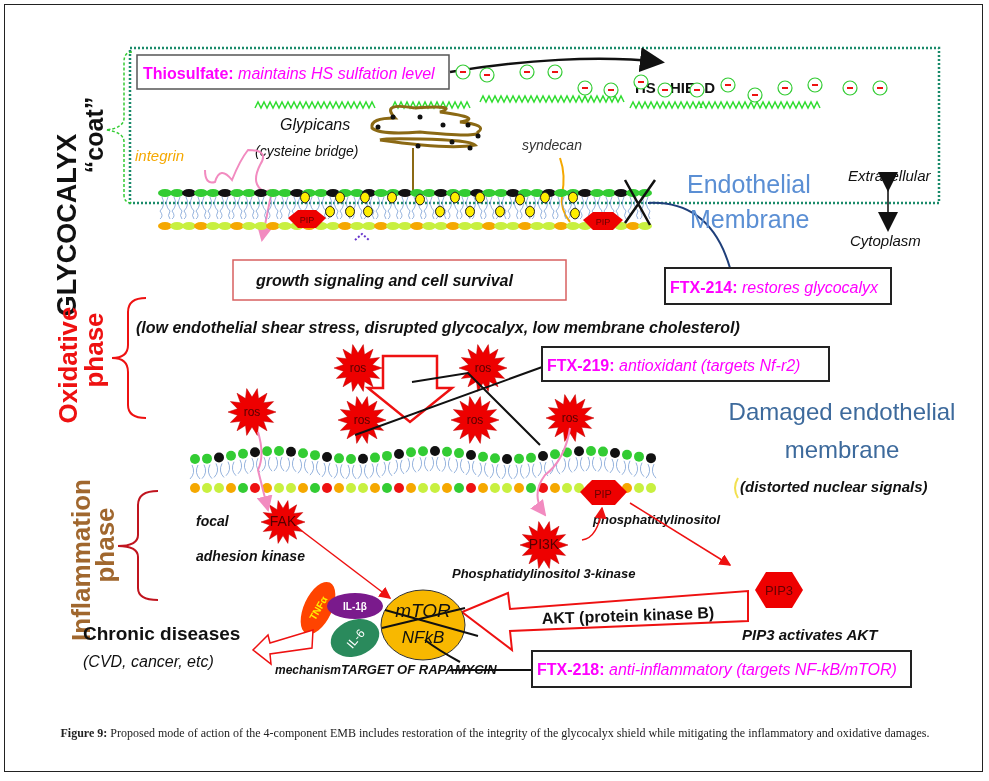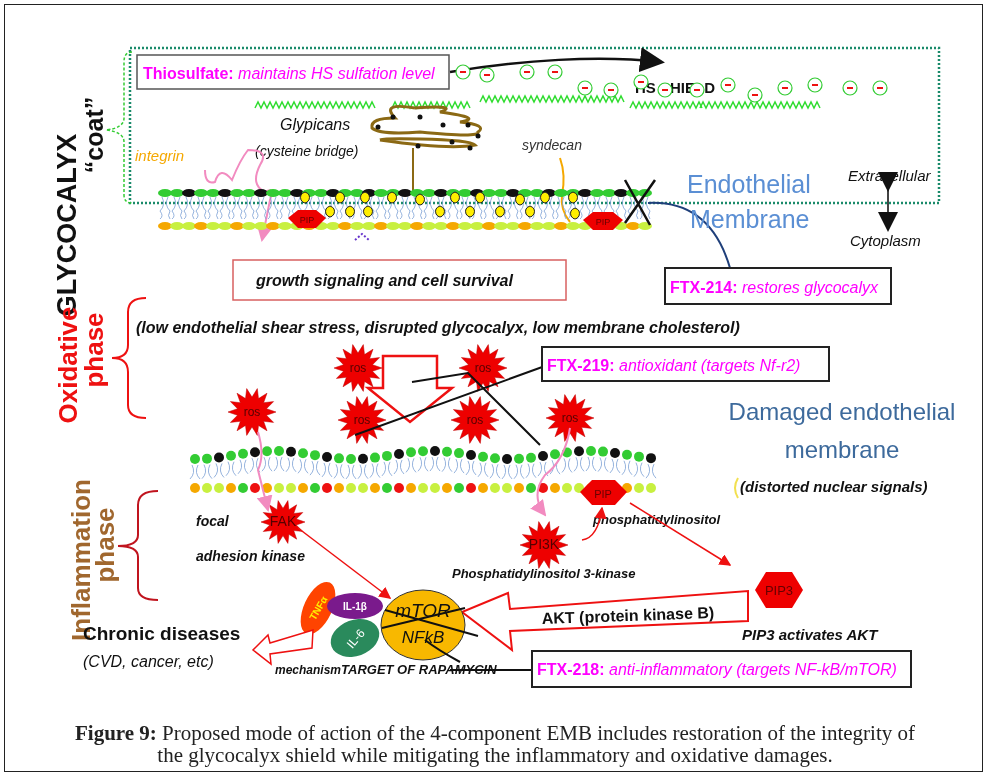--- a/index.html
+++ b/index.html
@@ -1,19 +1,19 @@
 <!DOCTYPE html>
 <html><head>
 <meta charset="utf-8">
 <style>
   html, body { margin: 0; padding: 0; background: #ffffff; }
   body { width: 989px; height: 781px; position: relative; overflow: hidden; font-family: "Liberation Sans", sans-serif; }
   .frame { position: absolute; left: 4px; top: 4px; width: 979px; height: 768px; border: 1.5px solid #222; box-sizing: border-box; }
   svg#diagram { position: absolute; left: 0; top: 0; }
-  .caption { position: absolute; left: 60px; top: 722px; width: 870px; text-align: center; font-family: "Liberation Serif", serif; font-size: 21px; line-height: 22px; color: #222; }
+  .caption { position: absolute; left: 60px; top: 722px; width: 870px; text-align: center; font-family: "Liberation Serif", serif; font-size: 12px; line-height: 22px; color: #222; }
   .caption b { font-weight: bold; }
   text { font-family: "Liberation Sans", sans-serif; }
   .it { font-style: italic; }
   .bold { font-weight: bold; }
 </style>
 </head>
 <body>
 
 <div class="frame"></div>
 

